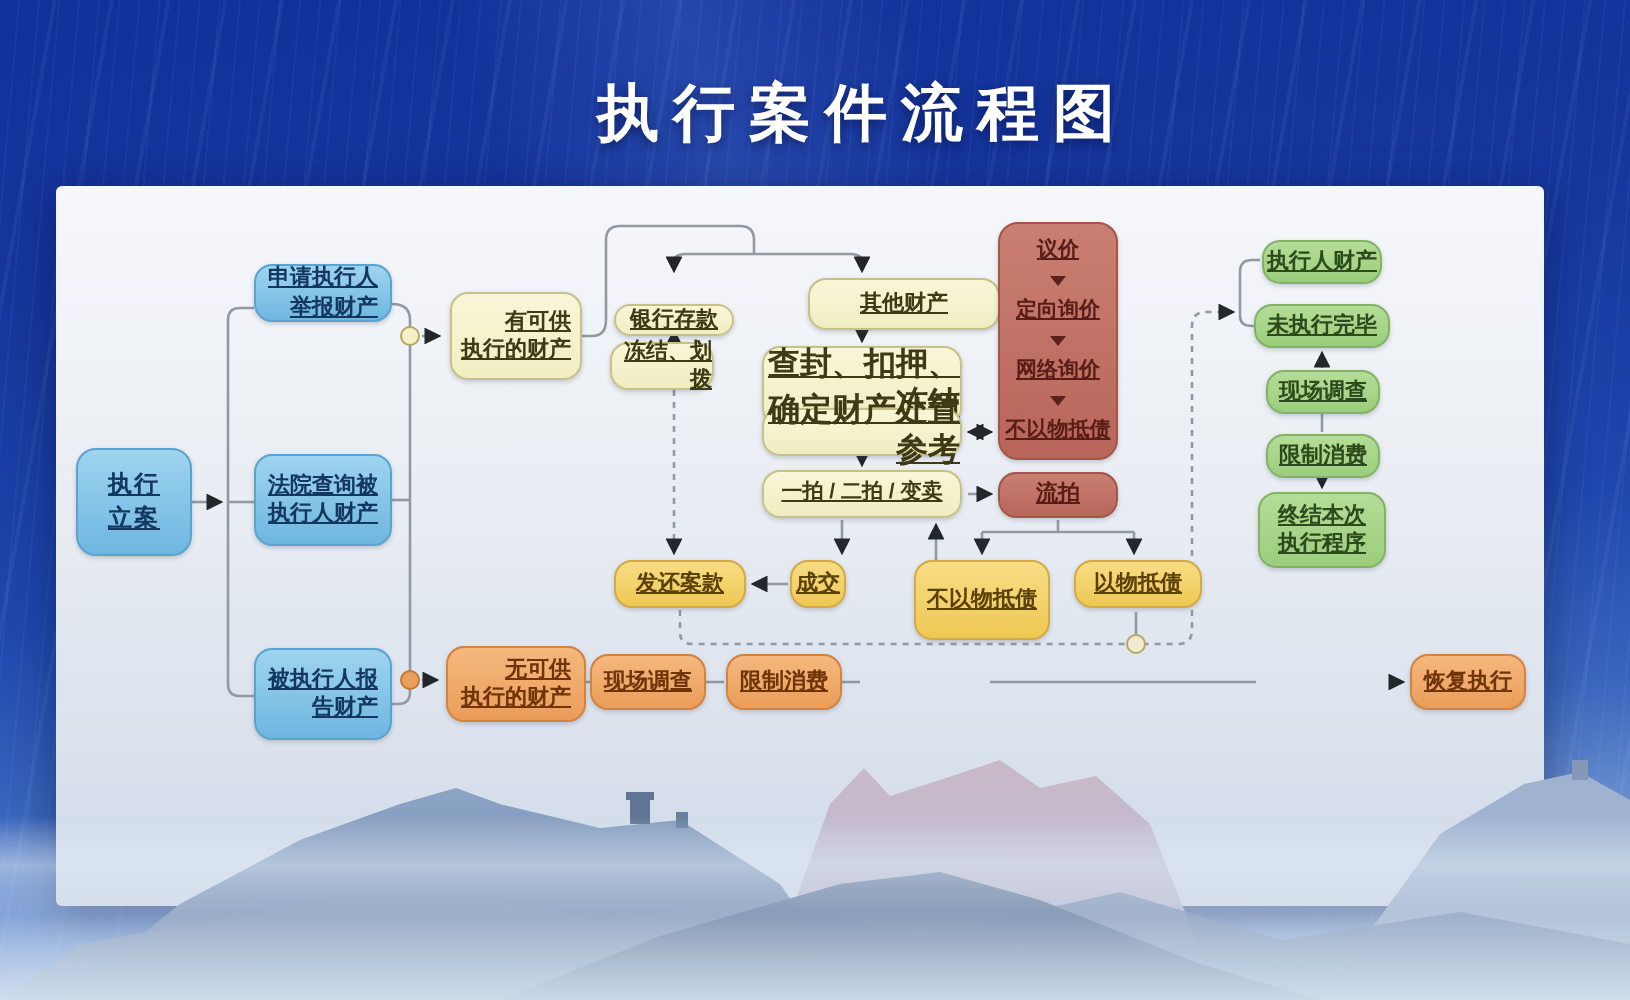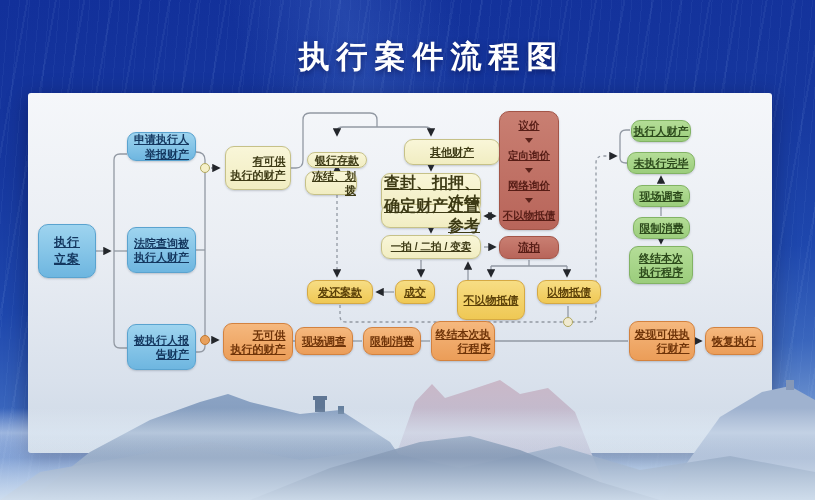--- a/index.html
+++ b/index.html
@@ -135,39 +135,35 @@
     <span class="tri"></span>
     <span>定向询价</span>
     <span class="tri"></span>
     <span>网络询价</span>
     <span class="tri"></span>
     <span>不以物抵债</span>
   </div>
   <div class="node maroon" style="left:499px;top:236px;width:60px;height:23px">流拍</div>
 
   <div class="node gold" style="left:307px;top:280px;width:66px;height:24px">发还案款</div>
-  <div class="node gold" style="left:395px;top:280px;width:40px;height:24px">成交</div>
+  <div class="node gold" style="left:395px;top:280px;width:28px;height:24px">成交</div>
   <div class="node gold" style="left:457px;top:280px;width:68px;height:40px">不以物抵债</div>
   <div class="node gold" style="left:537px;top:280px;width:64px;height:24px">以物抵债</div>
 
   <div class="node green" style="left:631px;top:120px;width:60px;height:22px">执行人财产</div>
   <div class="node green" style="left:627px;top:152px;width:68px;height:22px">未执行完毕</div>
   <div class="node green" style="left:633px;top:185px;width:57px;height:22px">现场调查</div>
   <div class="node green" style="left:633px;top:217px;width:57px;height:22px">限制消费</div>
   <div class="node green" style="left:629px;top:246px;width:64px;height:38px">终结本次
 执行程序</div>
 
   <div class="node orange" style="left:223px;top:323px;width:70px;height:38px">无可供
 执行的财产</div>
   <div class="node orange" style="left:295px;top:327px;width:58px;height:28px">现场调查</div>
   <div class="node orange" style="left:363px;top:327px;width:58px;height:28px">限制消费</div>
-  <div class="node orange" style="left:431px;top:321px;width:64px;height:40px">终结本次执
-行程序</div>
-  <div class="node orange" style="left:629px;top:321px;width:66px;height:40px">发现可供执
-行财产</div>
   <div class="node orange" style="left:705px;top:327px;width:58px;height:28px">恢复执行</div>
 
   <svg id="mountains" viewBox="0 0 815 128" preserveAspectRatio="none">
     <defs>
       <linearGradient id="gHill" x1="0" y1="0" x2="0" y2="1">
         <stop offset="0" stop-color="#8ba3c4"></stop>
           <stop offset="1" stop-color="#6f88ab"></stop>
       </linearGradient>
       <linearGradient id="gPink" x1="0" y1="0" x2="0" y2="1">
         <stop offset="0" stop-color="#c9b6c6"></stop>

